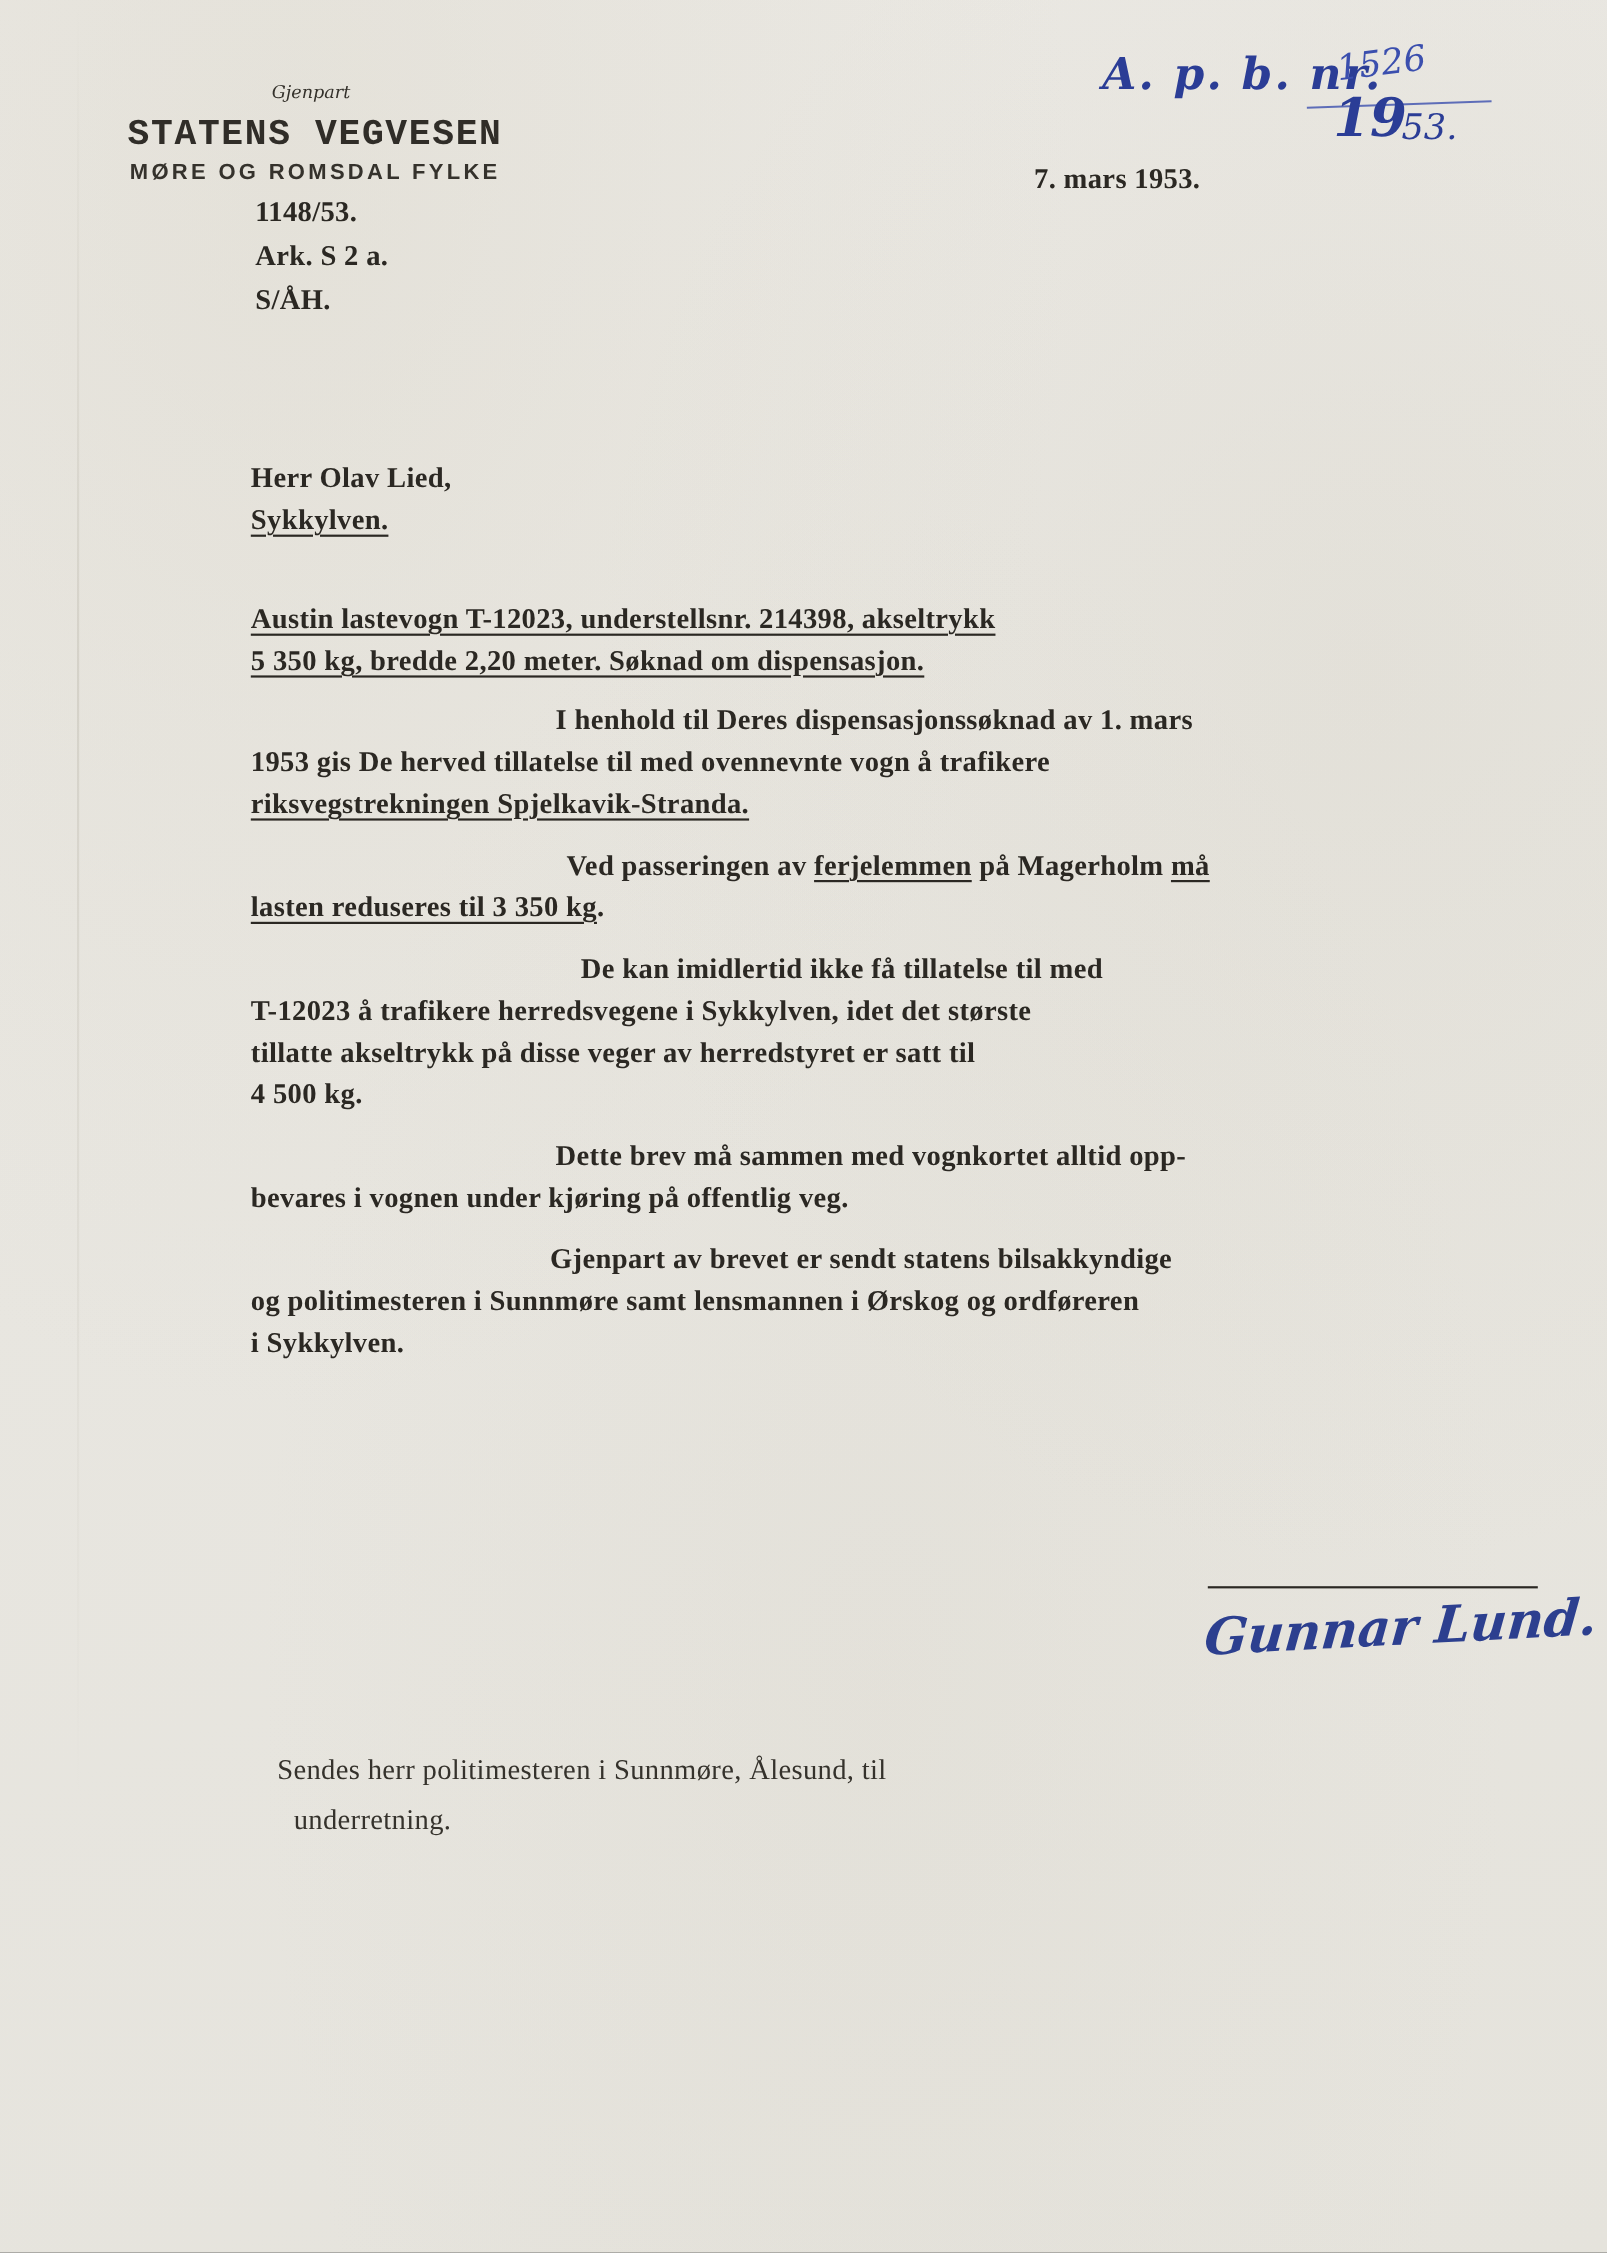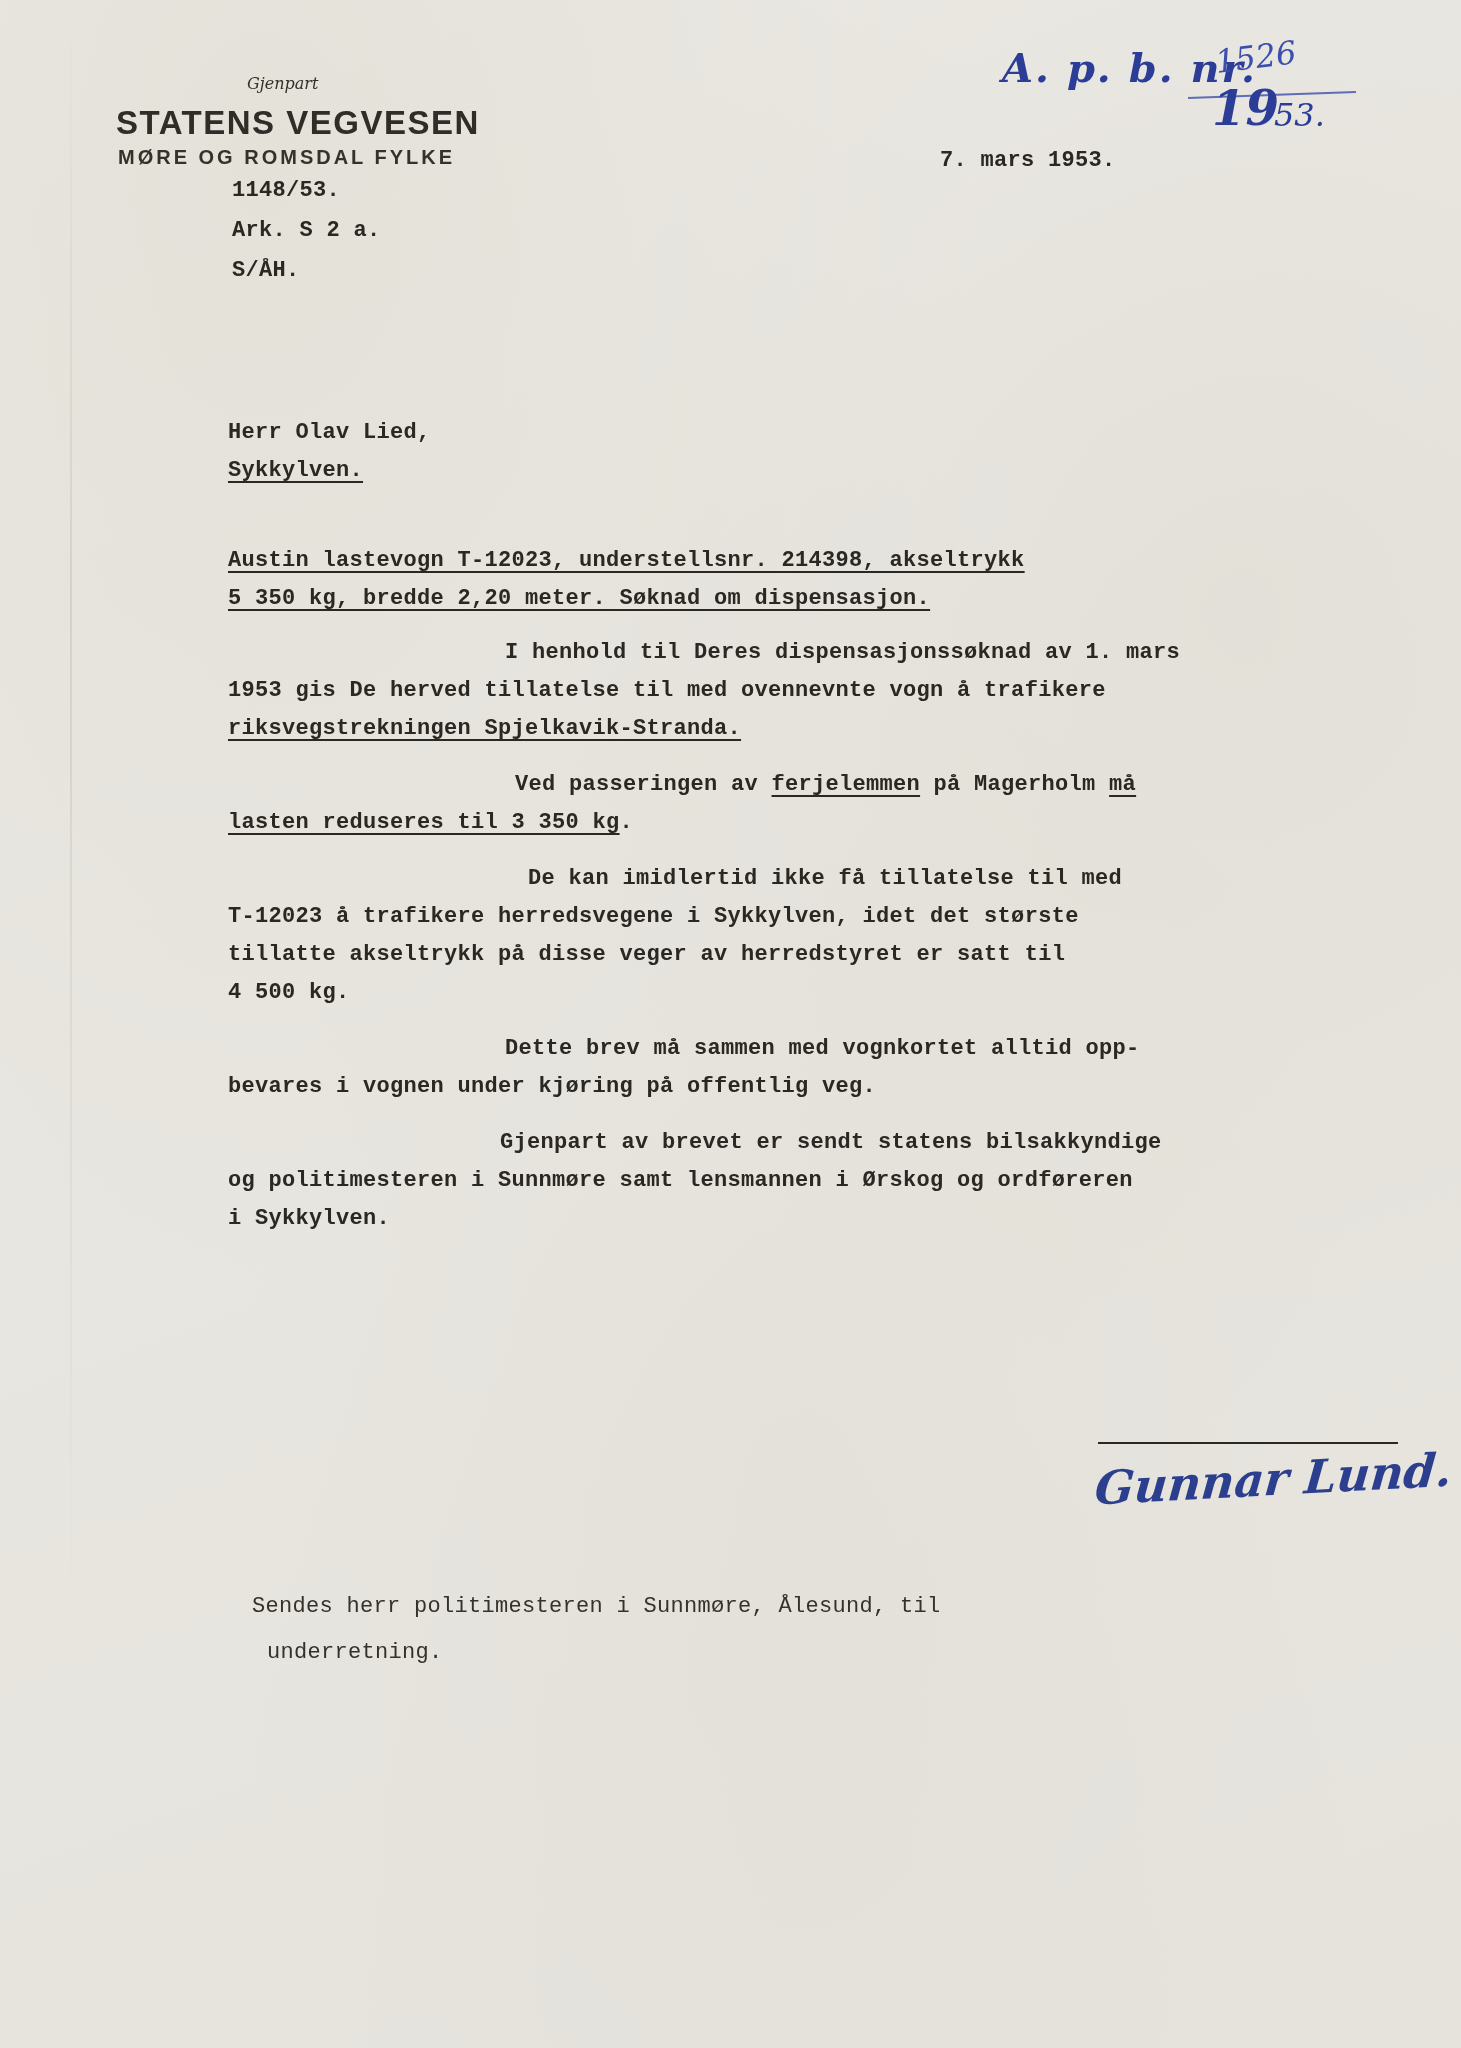--- a/index.html
+++ b/index.html
@@ -16,38 +16,38 @@
     overflow:hidden;
     font-family:"Liberation Mono","DejaVu Sans Mono",monospace;
   }
   
   .fold{
     position:absolute;left:70px;top:0;width:2px;height:100%;
     background:linear-gradient(rgba(160,155,140,0.0), rgba(160,155,140,0.25) 30%, rgba(160,155,140,0.0) 80%);
   }
   .tw{
     position:absolute;
-    font-family:Liberation Mono, monospace;
+    font-family:Liberation Serif, serif;
     font-weight:700;
-    font-size:22px;
+    font-size:26px;
     letter-spacing:0.3px;
     color:#2b2823;
     white-space:pre;
   }
   .tw-light{font-weight:400;color:#35322c;}
   .u{text-decoration:underline;text-decoration-thickness:2px;text-underline-offset:5px;}
   .serif-italic{
     position:absolute;
     font-family:"DejaVu Serif","Liberation Serif",serif;
     font-style:italic;
     color:#33302a;
   }
   .org-name{
     position:absolute;
-    font-family:Liberation Sans, sans-serif;
+    font-family:Liberation Mono, monospace;
     font-weight:700;
     font-size:33px;
     letter-spacing:1.5px;
     color:#302d28;
   }
   .org-region{
     position:absolute;
     font-family:"Liberation Sans","DejaVu Sans",sans-serif;
     font-weight:700;
     font-size:20px;

